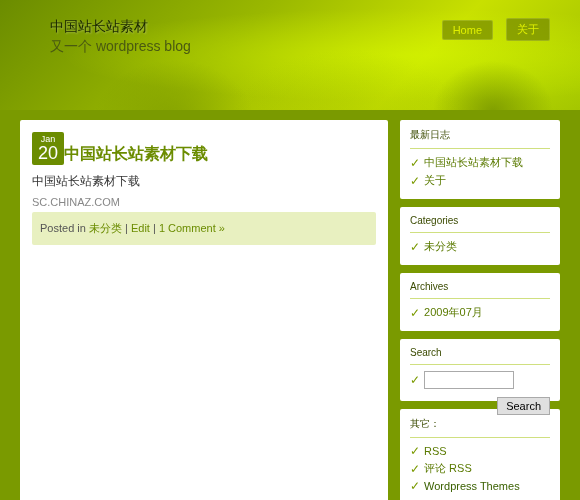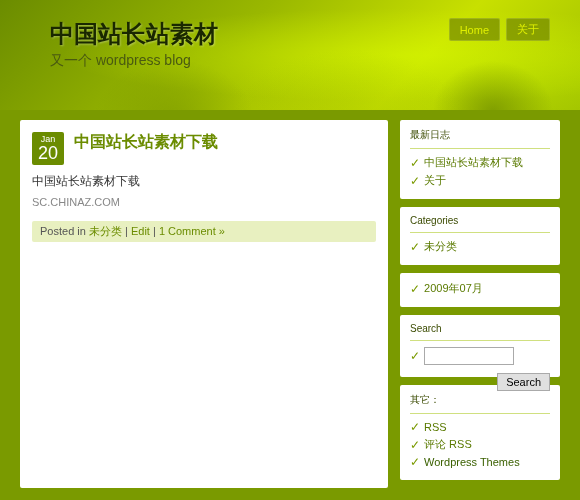--- a/index.html
+++ b/index.html
@@ -37,36 +37,37 @@
         radial-gradient(ellipse 120px 80px at 60% 110%, rgba(150,180,0,0.3) 0%, transparent 100%),
         radial-gradient(ellipse 60px 50px at 85% 90%, rgba(80,110,0,0.5) 0%, transparent 100%);
     }
     .header-title {
       position: absolute;
       top: 18px;
       left: 50px;
       color: #2a3a00;
     }
     .header-title h1 {
-      font-size: 24px;
-      font-weight: bold;
+      font-size: 14px;
+      font-weight: normal;
       color: #1a2800;
       text-shadow: 1px 1px 2px rgba(255,255,255,0.3);
     }
     .header-title p {
       font-size: 14px;
       color: #4a5a10;
       margin-top: 2px;
     }
     .header-nav {
       position: absolute;
       top: 18px;
       right: 30px;
       display: flex;
-      gap: 6px;
+      gap: 13px;
+      align-items: center;
     }
     .nav-btn {
       background: rgba(100,120,0,0.6);
       border: 1px solid rgba(180,200,50,0.5);
       color: #e0f000;
       padding: 3px 10px;
       font-size: 11px;
       cursor: pointer;
       border-radius: 2px;
     }
@@ -87,22 +88,22 @@
       padding: 12px;
       border-radius: 2px;
     }
 
     
     .post {
       margin-bottom: 10px;
     }
     .post-header {
       display: flex;
-      align-items: flex-start;
-      gap: 10px;
+      align-items: flex-end;
+      gap: 0;
       margin-bottom: 8px;
     }
     .post-date-box {
       background: #6b8c00;
       color: #fff;
       text-align: center;
       padding: 3px 6px;
       border-radius: 2px;
       min-width: 32px;
       flex-shrink: 0;
@@ -125,25 +126,25 @@
       line-height: 1.3;
     }
     .post-body {
       font-size: 12px;
       color: #333;
       margin-bottom: 6px;
     }
     .post-link {
       font-size: 11px;
       color: #888;
-      margin-bottom: 13px;
+      margin-bottom: 4px;
     }
     .post-meta {
       background: #e8f0c0;
-      padding: 3px 8px;
+      padding: 9px 8px;
       font-size: 11px;
       color: #555;
       border-radius: 2px;
     }
     .post-meta a {
       color: #6b8c00;
       text-decoration: none;
     }
 
     
@@ -260,20 +261,21 @@
 
     <div class="sidebar-section">
       <div class="sidebar-section-title">Categories</div>
       <div class="sidebar-item">
         <span class="check-icon">✓</span>
         <a href="#">未分类</a>
       </div>
     </div>
 
     <div class="sidebar-section">
+      <div class="sidebar-section-title">Archives</div>
       <div class="sidebar-item">
         <span class="check-icon">✓</span>
         <a href="#">2009年07月</a>
       </div>
     </div>
 
     <div class="sidebar-section">
       <div class="sidebar-section-title">Search</div>
       <div class="search-row">
         <span class="check-icon">✓</span>

